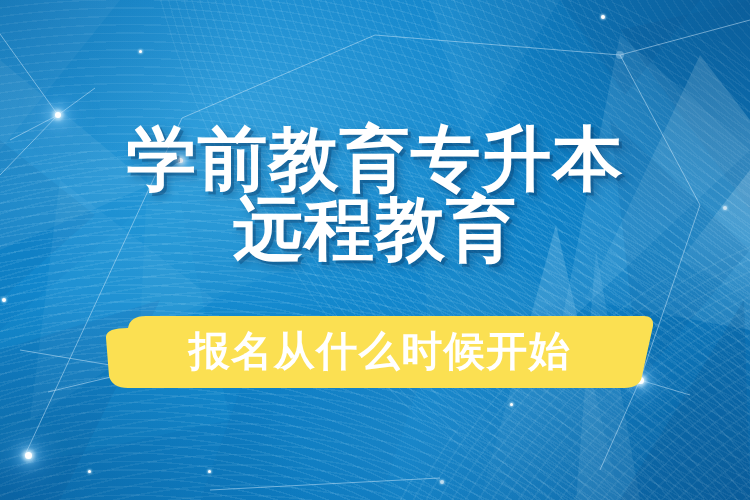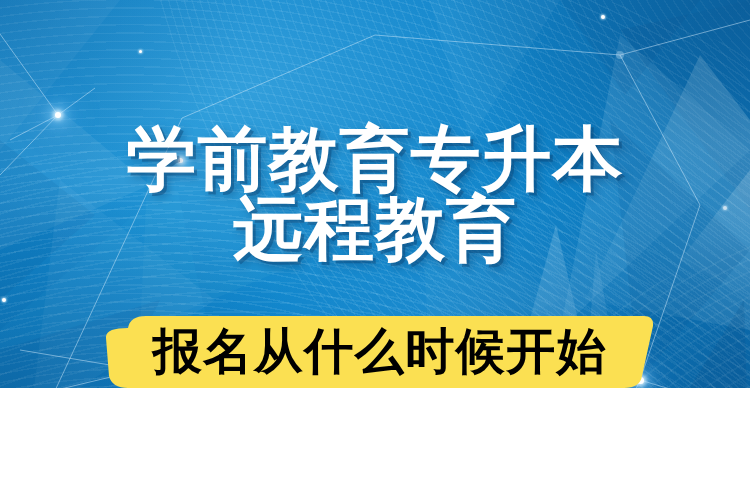--- a/index.html
+++ b/index.html
@@ -1,21 +1,21 @@
 <!DOCTYPE html>
 <html><head>
 <meta charset="utf-8">
 <title>Banner</title>
 <style>
   html,body{margin:0;padding:0;background:#fff;}
   body{font-family:"DejaVu Sans","Liberation Sans",sans-serif;}
 
   #banner{
     position:relative;
-    width:750px;height:388px;
+    width:750px;height:500px;
     overflow:hidden;
     background:#0c7cc2;
   }
 
   
   .bg-layer{position:absolute;inset:0;pointer-events:none;}
 
   #bg-base{
     background:
       radial-gradient(ellipse 980px 760px at 28% 30%, #1b93d4 0%, #1186cc 26%, #0d7cc1 50%, #0a6fb3 74%, #0a65a8 100%);
@@ -94,24 +94,24 @@
 
   
   #ribbon{
     position:absolute;
     left:106px;top:316px;width:548px;height:73px;
   }
   #ribbon svg{display:block;width:548px;height:73px;}
   #ribbon-label{
     position:absolute;inset:0;
     display:flex;align-items:center;justify-content:center;
-    color:#000000;
+    color:#ffffff;
     font-family:"DejaVu Sans","Liberation Sans",sans-serif;
     font-weight:bold;
-    font-size:49px;
+    font-size:41px;
     letter-spacing:1.5px;
     padding-bottom:2px;
     box-sizing:border-box;
   }
 </style>
 </head>
 <body>
 
 <div id="banner">
 

